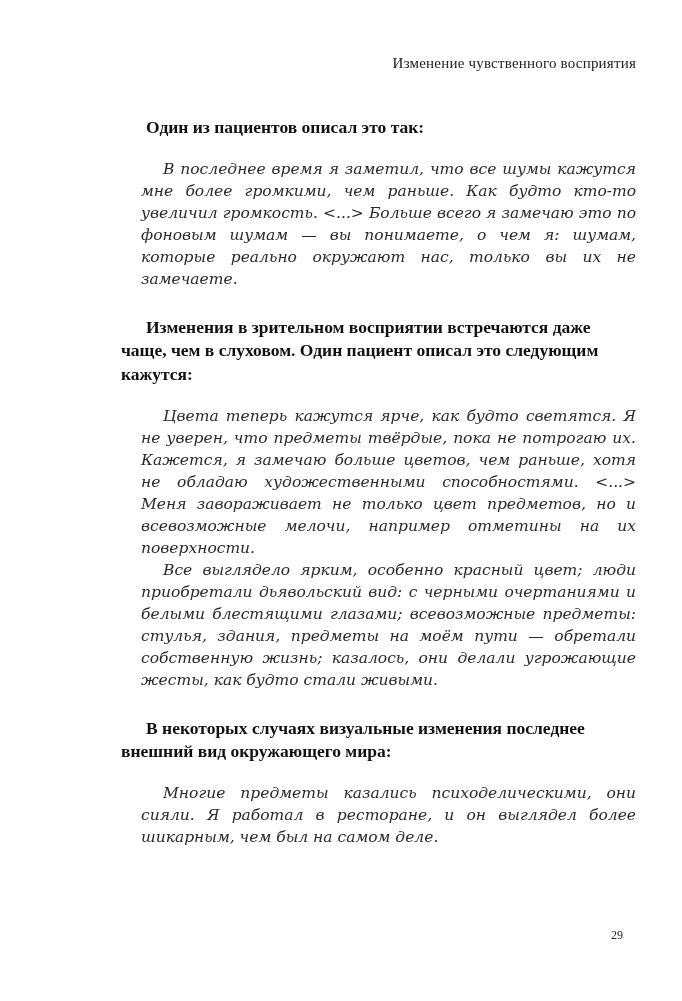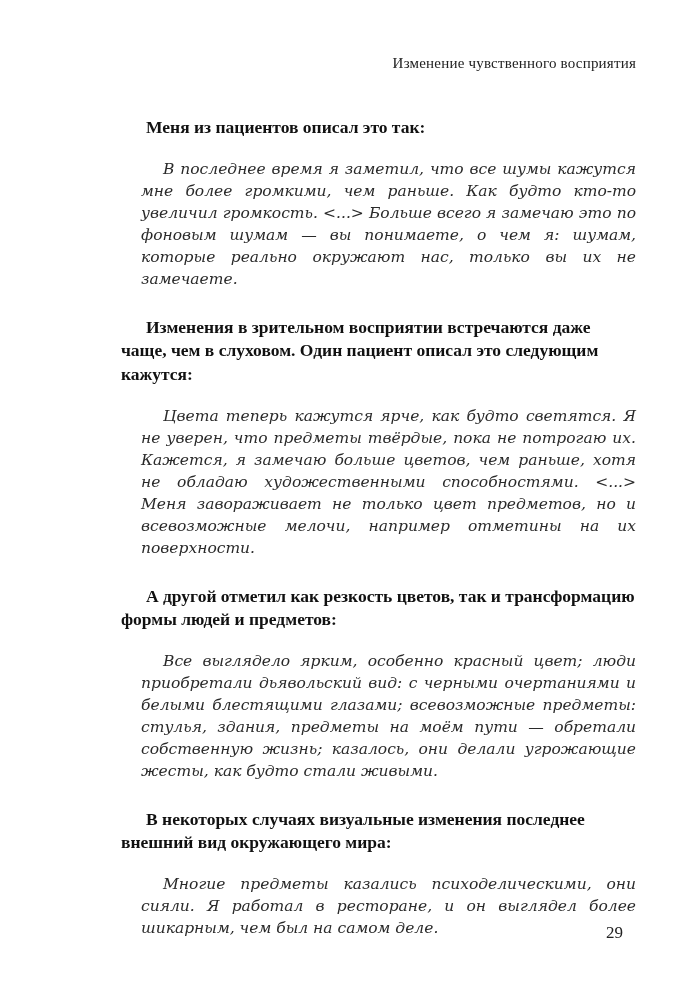--- a/index.html
+++ b/index.html
@@ -56,43 +56,42 @@
     text-align: left;
     text-indent: 25px;
   }
   .heading.first-heading {
     margin-top: 24px;
   }
   .page-number {
     position: absolute;
     bottom: 58px;
     right: 95px;
-    font-size: 17px;
+    font-size: 12px;
     color: #222222;
   }
 </style>
 </head>
 <body>
 
 <div class="page">
 
   <div class="running-header">Изменение чувственного восприятия</div>
 
   <div class="content">
 
 
-    <p class="heading first-heading">Меня из пациентов описал это так:</p>
+    <p class="heading first-heading">Один из пациентов описал это так:</p>
 
     <p class="quote">В последнее время я заметил, что все шумы кажутся мне более громкими, чем раньше. Как будто кто-то увеличил громкость. &lt;...&gt; Больше всего я замечаю это по фоновым шумам — вы понимаете, о чем я: шумам, которые реально окружают нас, только вы их не замечаете.</p>
 
     <p class="heading">Изменения в зрительном восприятии встречаются даже чаще, чем в слуховом. Один пациент описал это следующим кажутся:</p>
 
     <p class="quote">Цвета теперь кажутся ярче, как будто светятся. Я не уверен, что предметы твёрдые, пока не потрогаю их. Кажется, я замечаю больше цветов, чем раньше, хотя не обладаю художественными способностями. &lt;...&gt; Меня завораживает не только цвет предметов, но и всевозможные мелочи, например отметины на их поверхности.</p>
 
-    <p class="heading">А другой отметил как резкость цветов, так и трансформацию формы людей и предметов:</p>
 
     <p class="quote">Все выглядело ярким, особенно красный цвет; люди приобретали дьявольский вид: с черными очертаниями и белыми блестящими глазами; всевозможные предметы: стулья, здания, предметы на моём пути — обретали собственную жизнь; казалось, они делали угрожающие жесты, как будто стали живыми.</p>
 
     <p class="heading">В некоторых случаях визуальные изменения последнее внешний вид окружающего мира:</p>
 
     <p class="quote">Многие предметы казались психоделическими, они сияли. Я работал в ресторане, и он выглядел более шикарным, чем был на самом деле.</p>
 
   </div>
 
   <div class="page-number">29</div>

